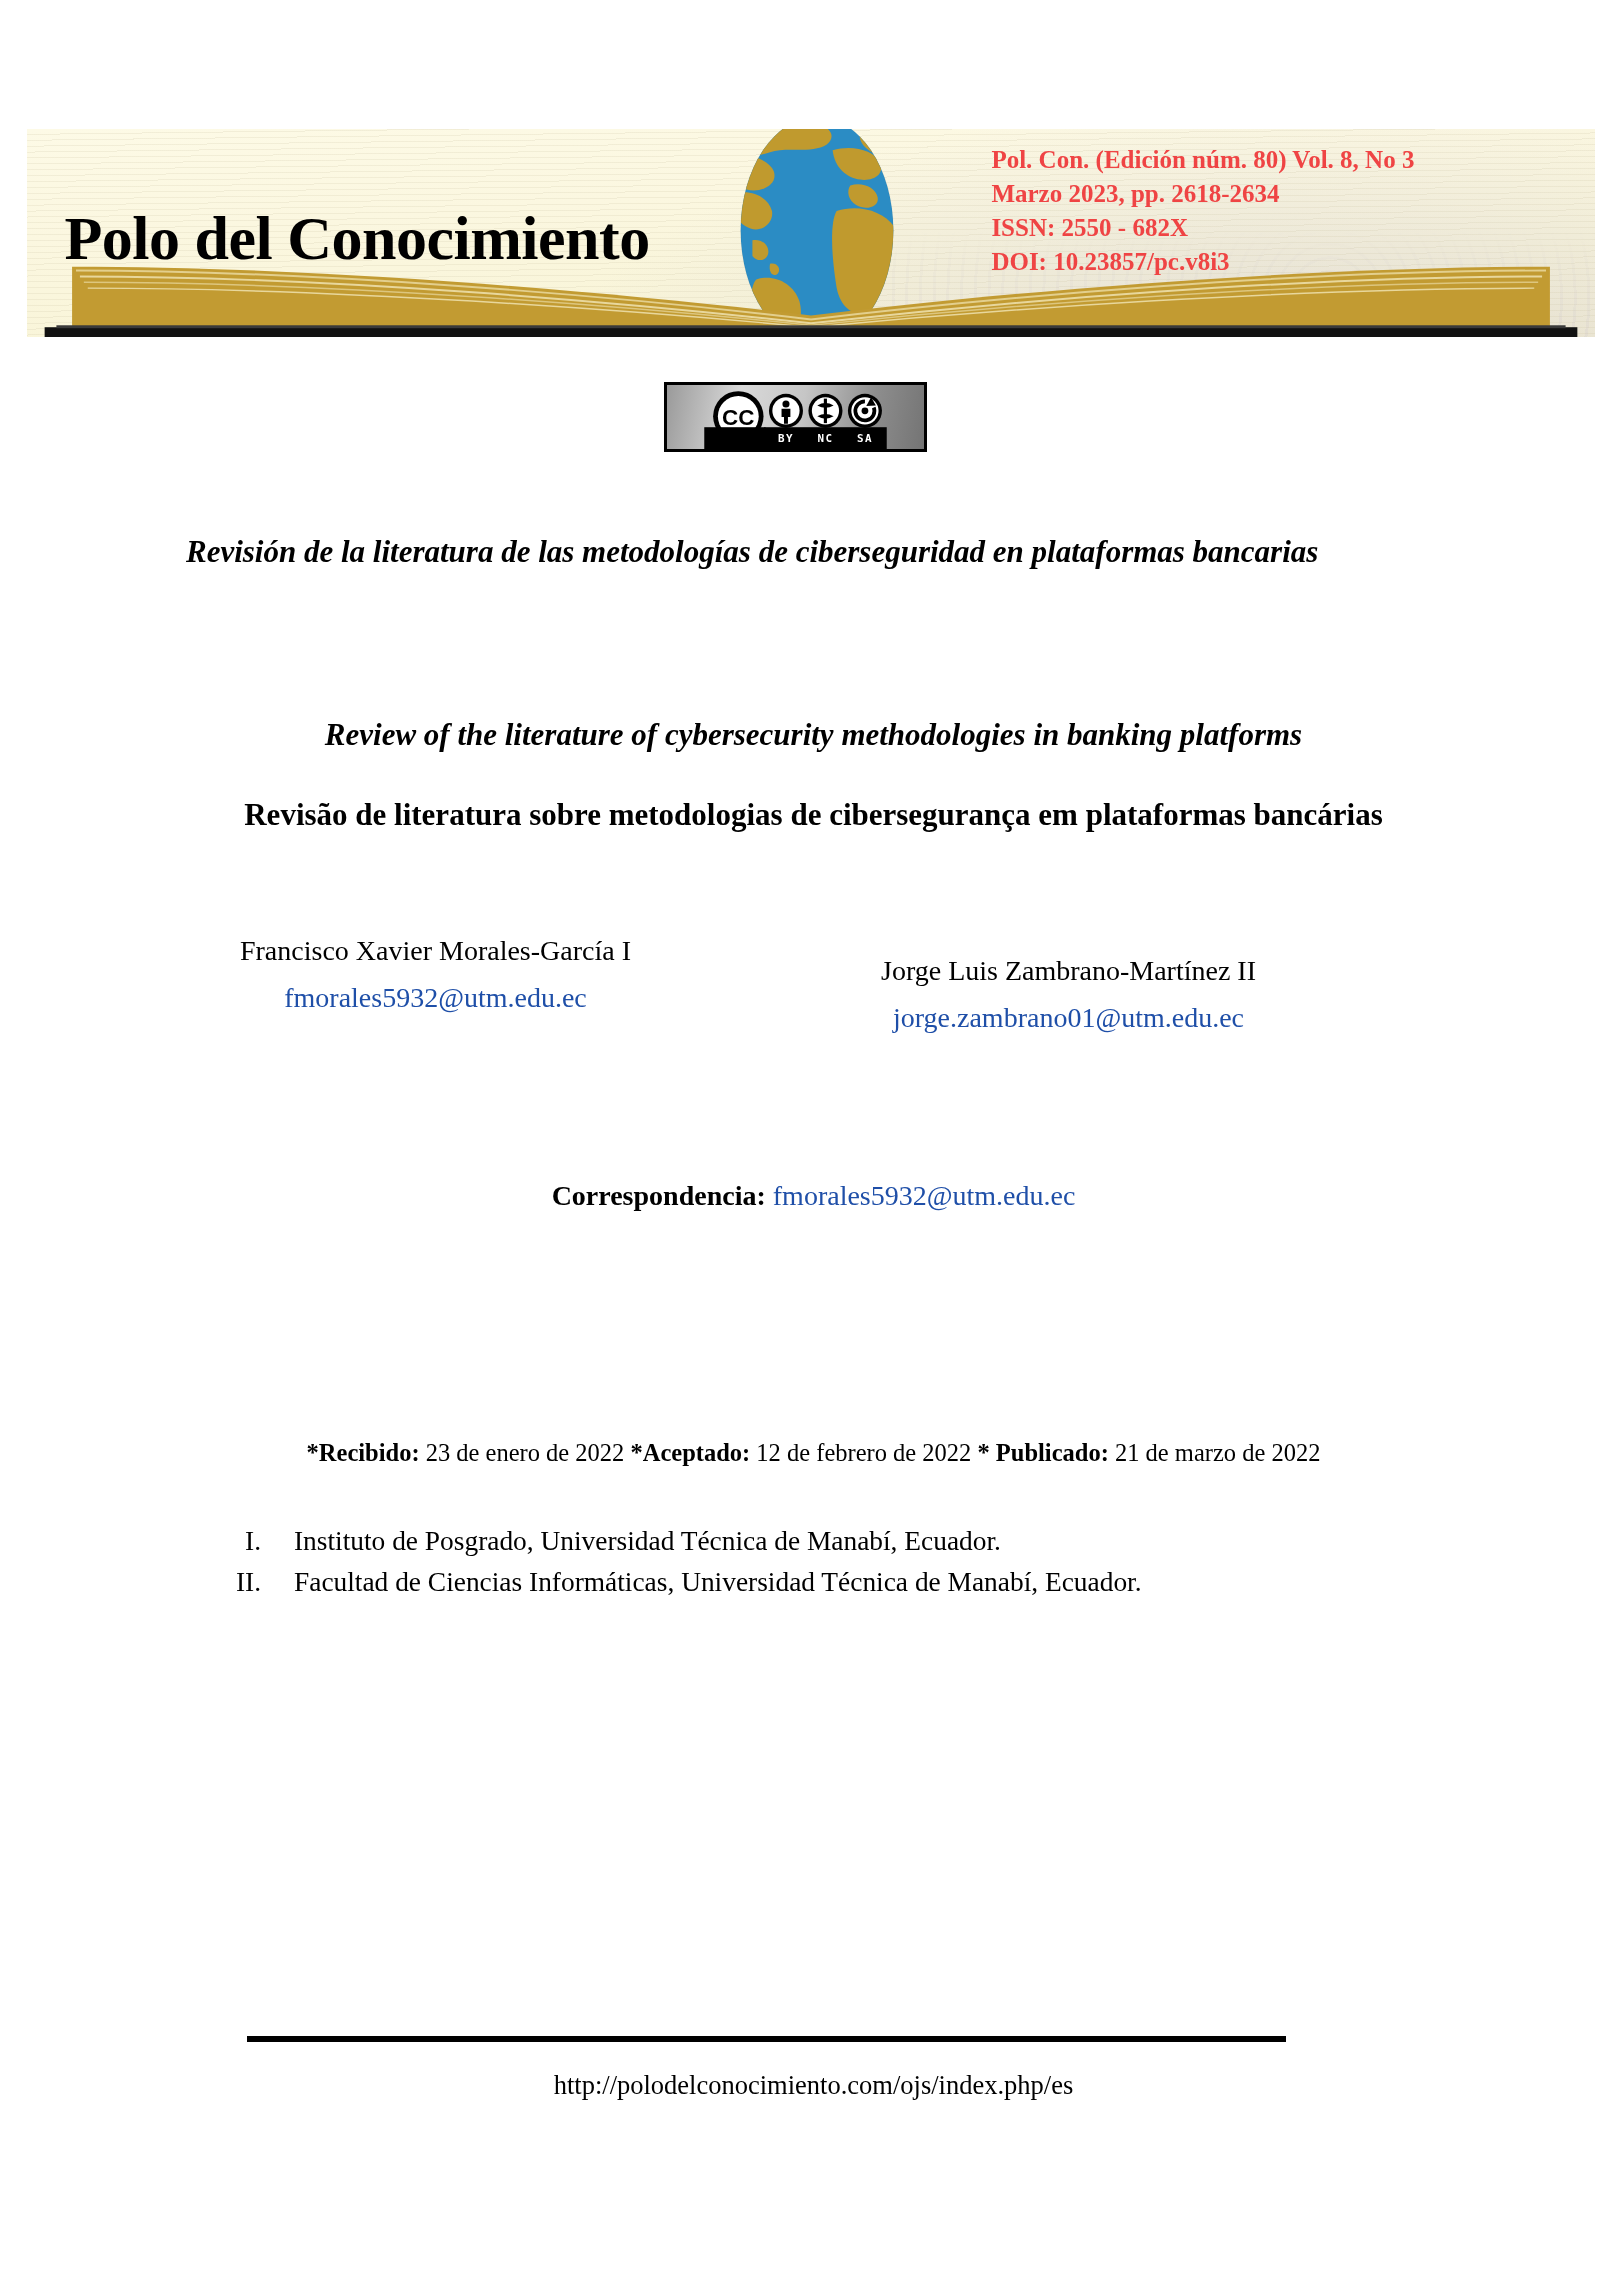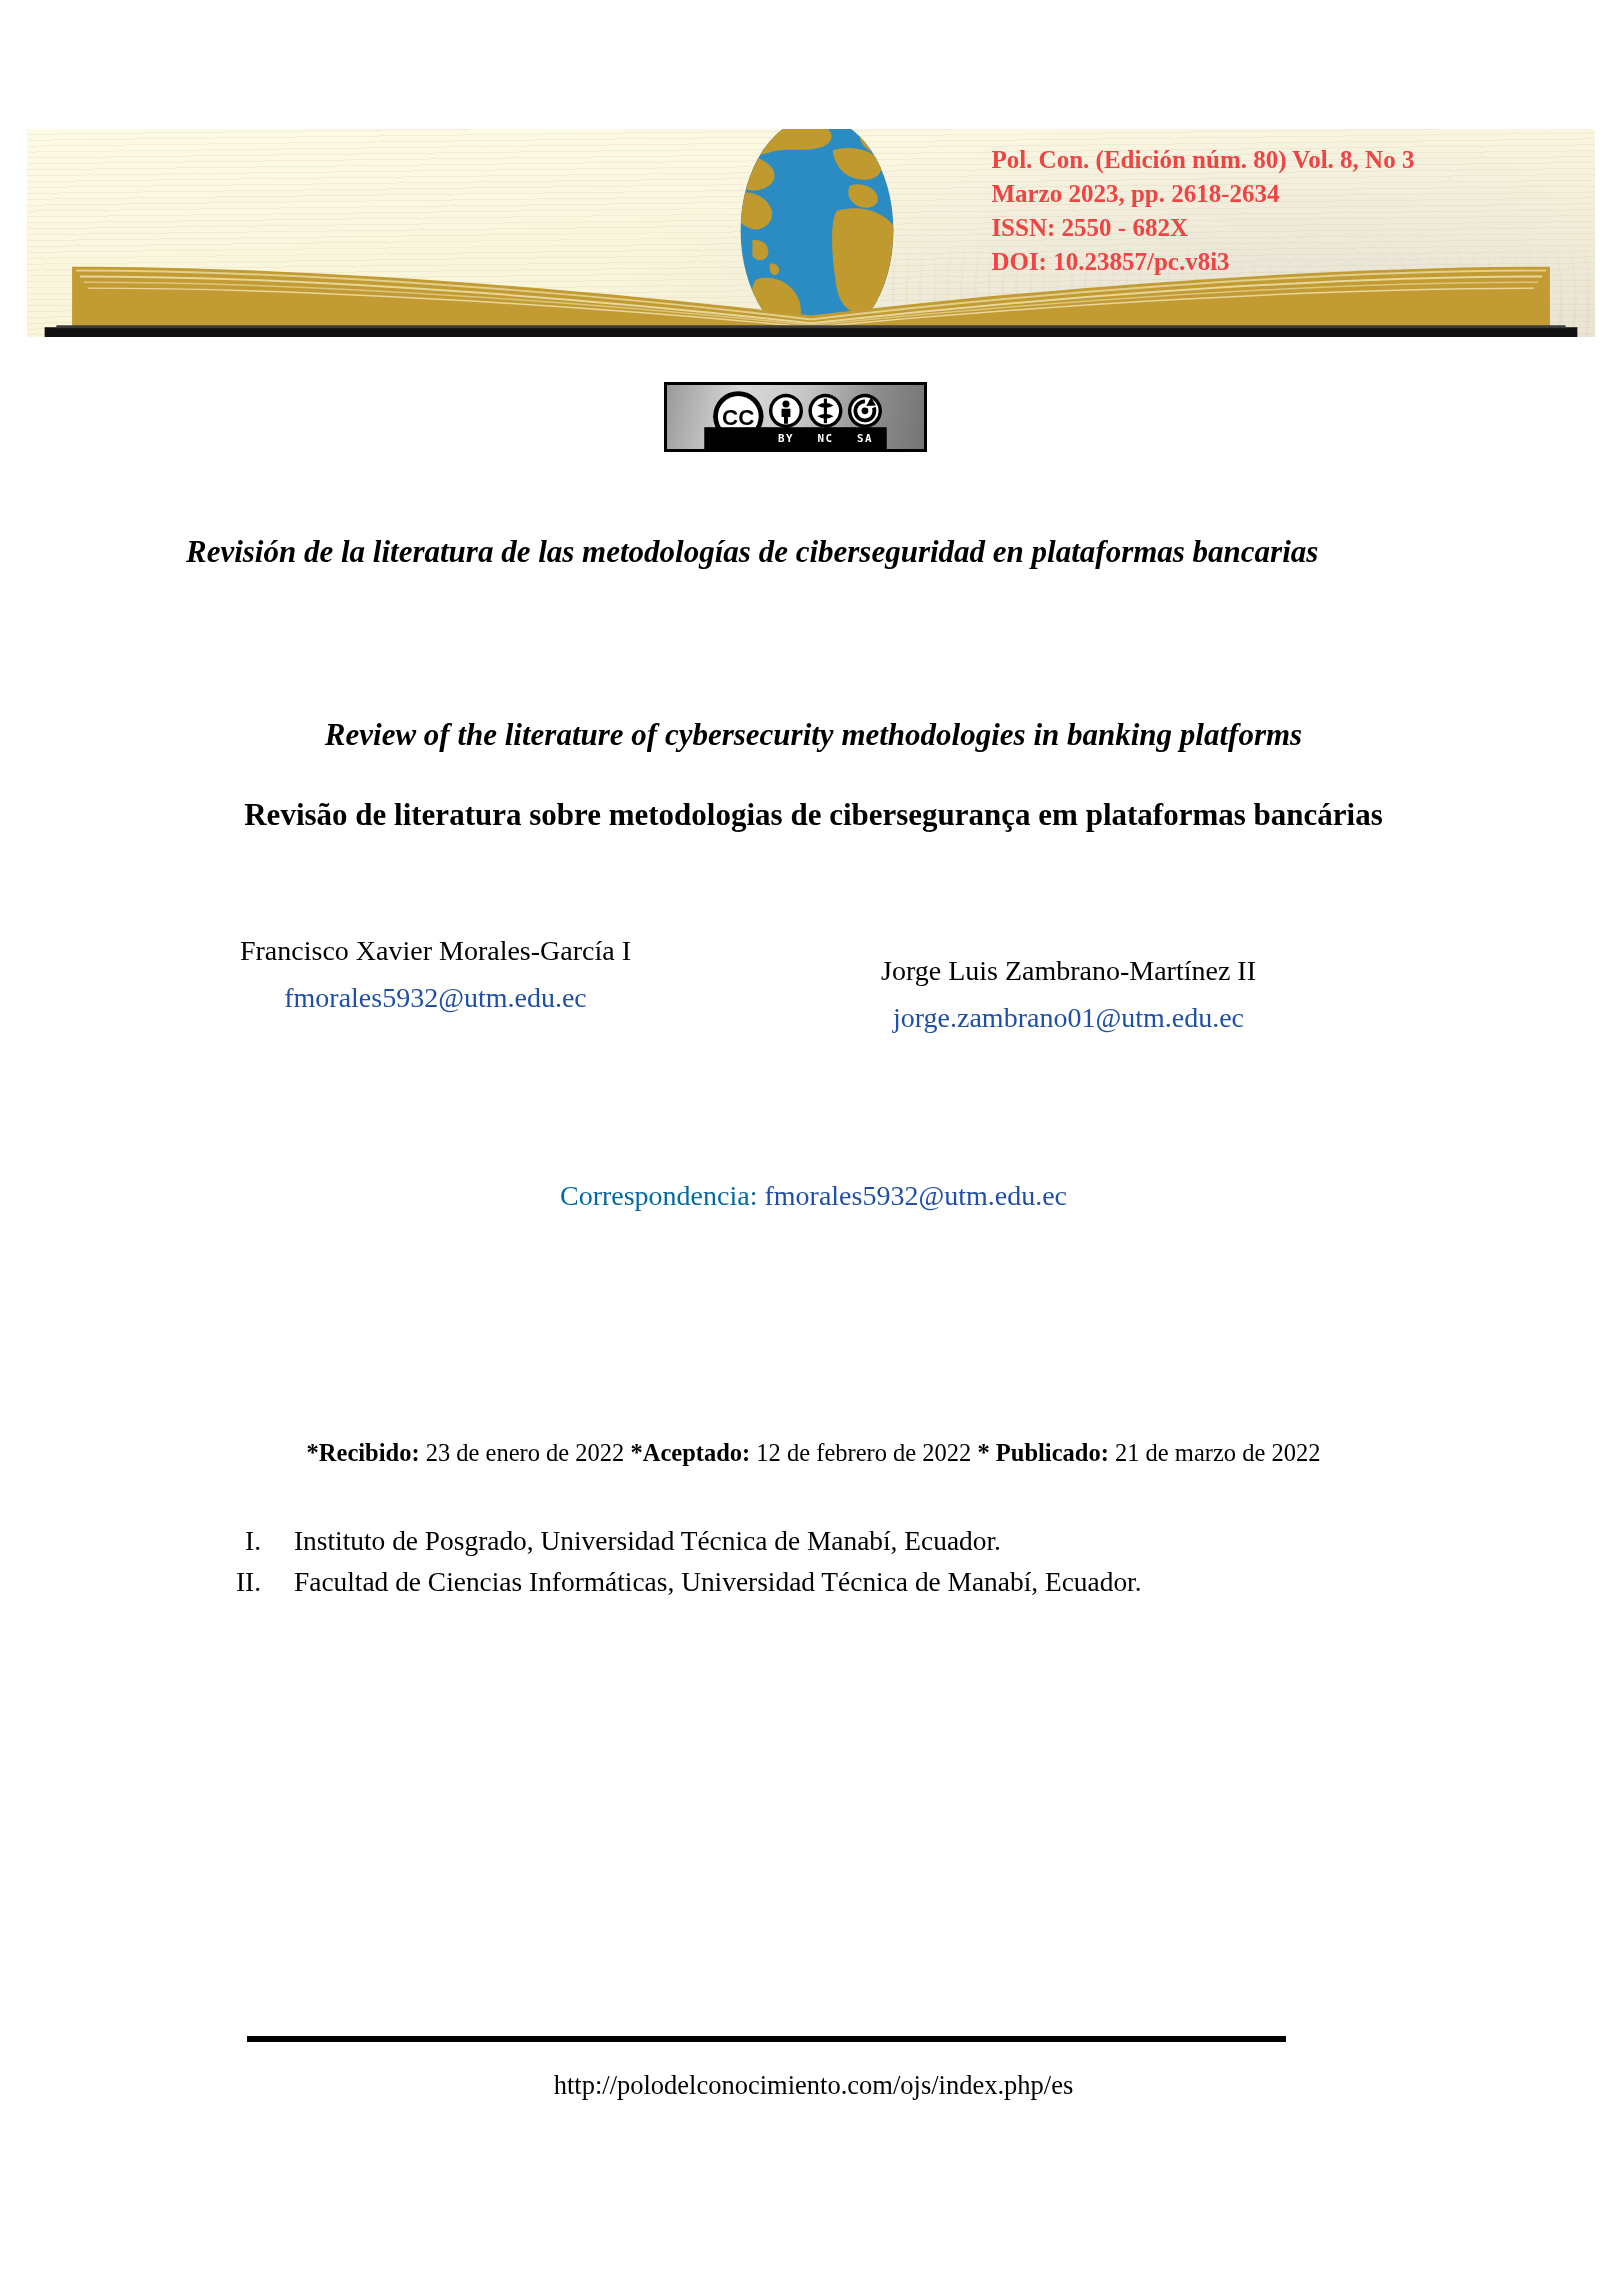--- a/index.html
+++ b/index.html
@@ -171,21 +171,21 @@
   .author-2 { left: 794px; top: 947px; width: 549px; }
 
   .correspondencia {
     position: absolute;
     left: 186px;
     top: 1180px;
     width: 1255px;
     text-align: center;
     font-size: 28px;
   }
-  .correspondencia .lbl { font-weight: normal; color: #0369a1; }
+  .correspondencia .lbl { font-weight: bold; color: #000000; }
   .correspondencia .mail { color: #1f4fa8; }
 
   .section-block {
     position: absolute;
     left: 186px;
     top: 1313px;
     width: 1255px;
     text-align: center;
     font-size: 28px;
     line-height: 41px;
@@ -239,20 +239,21 @@
   }
 </style>
 </head>
 <body>
 
 <div class="banner">
   <div class="banner-bg"></div>
   <div class="banner-lines"></div>
   <div class="banner-arcs"></div>
 
+  <div class="banner-title">Polo del Conocimiento</div>
 
   <div class="banner-meta">
     <div>Pol. Con. (Edición núm. 80) Vol. 8, No 3</div>
     <div>Marzo 2023, pp. 2618-2634</div>
     <div>ISSN: 2550 - 682X</div>
     <div>DOI: 10.23857/pc.v8i3</div>
   </div>
 
   <div class="globe-wrap">
     <svg viewBox="0 0 212 232" xmlns="http://www.w3.org/2000/svg">

